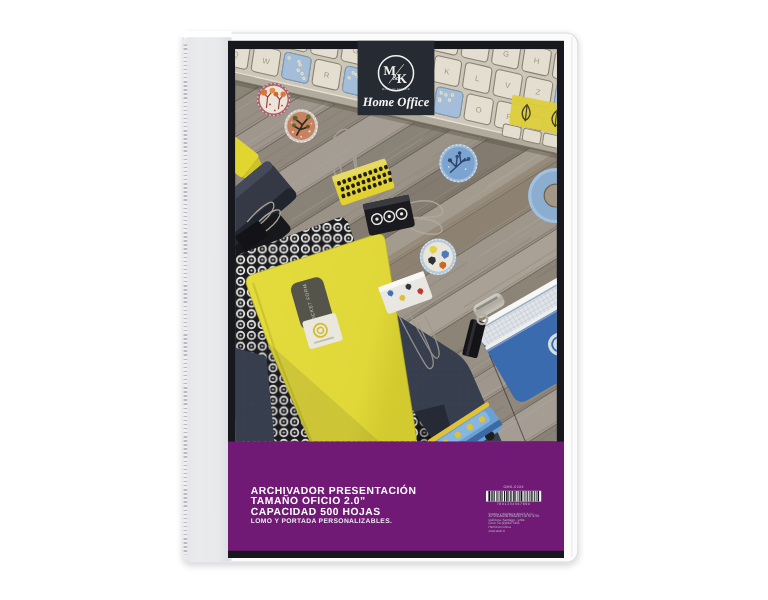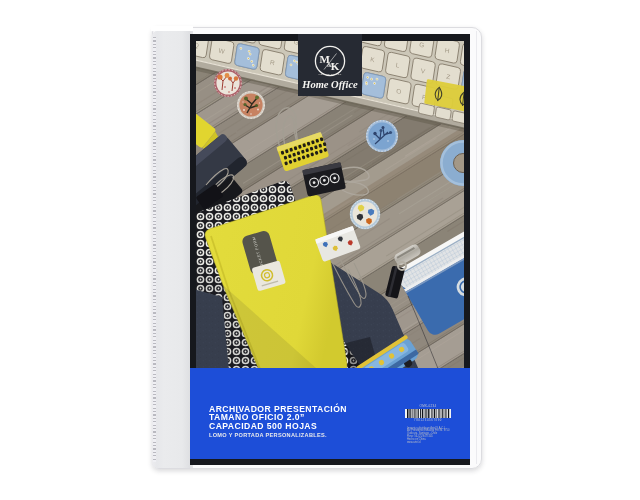--- a/index.html
+++ b/index.html
@@ -3,21 +3,21 @@
 html,body{margin:0;padding:0;background:#ffffff;width:640px;height:500px;overflow:hidden}
 *{box-sizing:border-box}
 .binder{position:absolute;left:152px;top:27px;width:330px;height:442px;background:#fbfbfc;border-radius:6px 10px 10px 7px;
  box-shadow:0 2px 5px rgba(40,40,50,0.18);}
 .binder:before{content:"";position:absolute;left:0;top:0;right:0;bottom:0;border-radius:6px 10px 10px 7px;border:1px solid #dcdce0;}
 .spine{position:absolute;left:0px;top:4px;width:41px;height:437px;border-radius:5px 0 0 5px;
  background:linear-gradient(90deg,#ececef 0px,#e6e7ea 5px,#eaebed 12px,#e8e9eb 30px,#dedfe2 38px,#e4e5e8 41px);}
 .serr{position:absolute;left:0.5px;top:10px;width:3.5px;height:425px;
  background:repeating-linear-gradient(180deg,#b4b4bb 0px,#b4b4bb 1.2px,#f0f0f4 1.2px,#f0f0f4 3.4px);opacity:0.9;}
 .cover{position:absolute;left:38px;top:6.5px;width:280px;height:431px;background:#16181d;}
-.band{position:absolute;left:0px;top:334px;width:280px;height:91px;background:#1d4ed8;}
+.band{position:absolute;left:0px;top:334px;width:280px;height:91px;background:#701a75;}
 .rightline{position:absolute;right:5px;top:4px;width:1.5px;height:433px;background:#eaeaee;}
 .t1{position:absolute;left:19px;top:37.5px;font-family:"Liberation Sans",sans-serif;font-weight:bold;color:#fff;
  font-size:8.6px;line-height:8.45px;letter-spacing:0.45px;white-space:nowrap}
 .t2{position:absolute;left:19px;top:64px;font-family:"Liberation Sans",sans-serif;font-weight:bold;color:#e8e9eb;
  font-size:5.6px;letter-spacing:0.3px;white-space:nowrap}
 .bcwrap{position:absolute;left:214px;top:36px;width:48px;text-align:center;font-family:"Liberation Sans",sans-serif;color:#c7cad0}
 .addr{position:absolute;left:217px;top:60px;font-family:"Liberation Sans",sans-serif;color:#b9bdc4;font-size:2.6px;line-height:2.9px;text-align:left;white-space:nowrap}
 </style></head><body>
 <div class="binder">
   <div style="position:absolute;left:-1px;top:-1px;width:42px;height:5px;background:#fff"></div>

